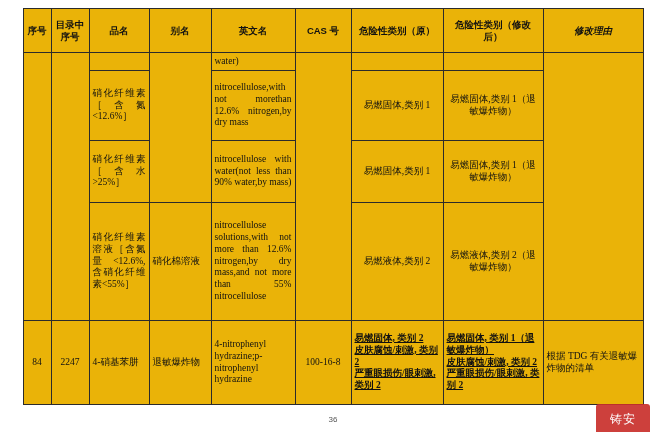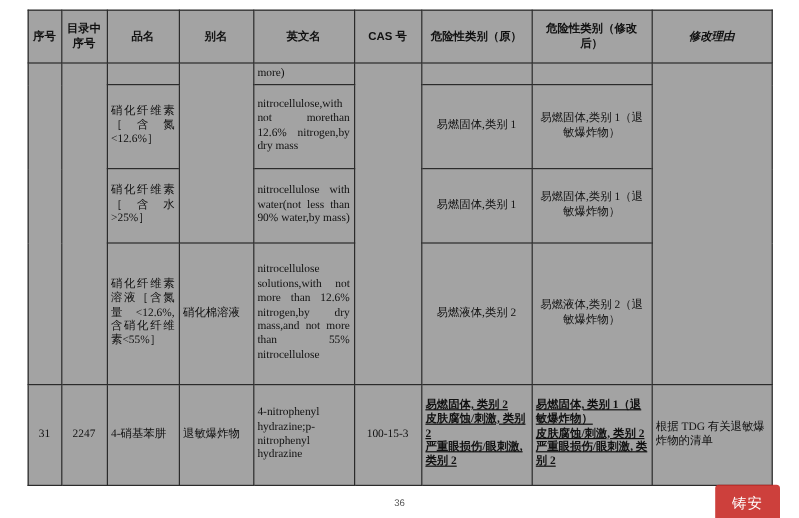--- a/index.html
+++ b/index.html
@@ -18,21 +18,21 @@
     width: 666px;
     height: 432px;
     background: #ffffff;
     box-sizing: border-box;
   }
   table.doc-table {
     border-collapse: collapse;
     table-layout: fixed;
     width: 620px;
     margin: 8px auto 0 auto;
-    background: #a3a3a3;
+    background: #eab308;
   }
   table.doc-table td, table.doc-table th {
     border: 1px solid #2b2b2b;
     vertical-align: middle;
     padding: 2px 3px;
     font-size: 9.5px;
     line-height: 1.25;
     color: #111;
     box-sizing: border-box;
   }
@@ -120,21 +120,21 @@
         <th class="c-reason">修改理由</th>
       </tr>
     </thead>
     <tbody>
 
       <tr style="height:18px;">
         <td class="ctr" rowspan="4"></td>
         <td class="ctr" rowspan="4"></td>
         <td class="just vtop"></td>
         <td class="just vtop" rowspan="3"></td>
-        <td class="en vtop">more)</td>
+        <td class="en vtop">water)</td>
         <td class="ctr" rowspan="4"></td>
         <td class="cn ctr"></td>
         <td class="cn ctr"></td>
         <td class="cn ctr" rowspan="4"></td>
       </tr>
 
       <tr style="height:70px;padding-left:11px;">
         <td class="just vtop">硝化纤维素［含氮&lt;12.6%］</td>
         <td class="en vtop">nitrocellulose,with not morethan 12.6% nitrogen,by dry mass</td>
         <td class="cn ctr">易燃固体,类别 1</td>
@@ -150,26 +150,26 @@
 
       <tr style="height:118px;">
         <td class="just vtop">硝化纤维素溶液［含氮量&lt;12.6%, 含硝化纤维素&lt;55%］</td>
         <td class="just ctr">硝化棉溶液</td>
         <td class="en vtop">nitrocellulose solutions,with not more than 12.6% nitrogen,by dry mass,and not more than 55% nitrocellulose</td>
         <td class="cn ctr">易燃液体,类别 2</td>
         <td class="cn ctr">易燃液体,类别 2（退敏爆炸物）</td>
       </tr>
 
       <tr style="height:84px;">
-        <td class="ctr">31</td>
+        <td class="ctr">84</td>
         <td class="ctr">2247</td>
         <td class="just vtop">4-硝基苯肼</td>
         <td class="just vtop">退敏爆炸物</td>
         <td class="en vtop">4-nitrophenyl hydrazine;p-nitrophenyl hydrazine</td>
-        <td class="ctr">100-15-3</td>
+        <td class="ctr">100-16-8</td>
         <td class="cn vtop bold" style="white-space:pre-line;">易燃固体, 类别 2
 皮肤腐蚀/刺激, 类别 2
 严重眼损伤/眼刺激, 类别 2</td>
         <td class="cn vtop bold" style="white-space:pre-line;">易燃固体, 类别 1（退敏爆炸物）
 皮肤腐蚀/刺激, 类别 2
 严重眼损伤/眼刺激, 类别 2</td>
         <td class="cn vtop">根据 TDG 有关退敏爆炸物的清单</td>
       </tr>
 
     </tbody>

